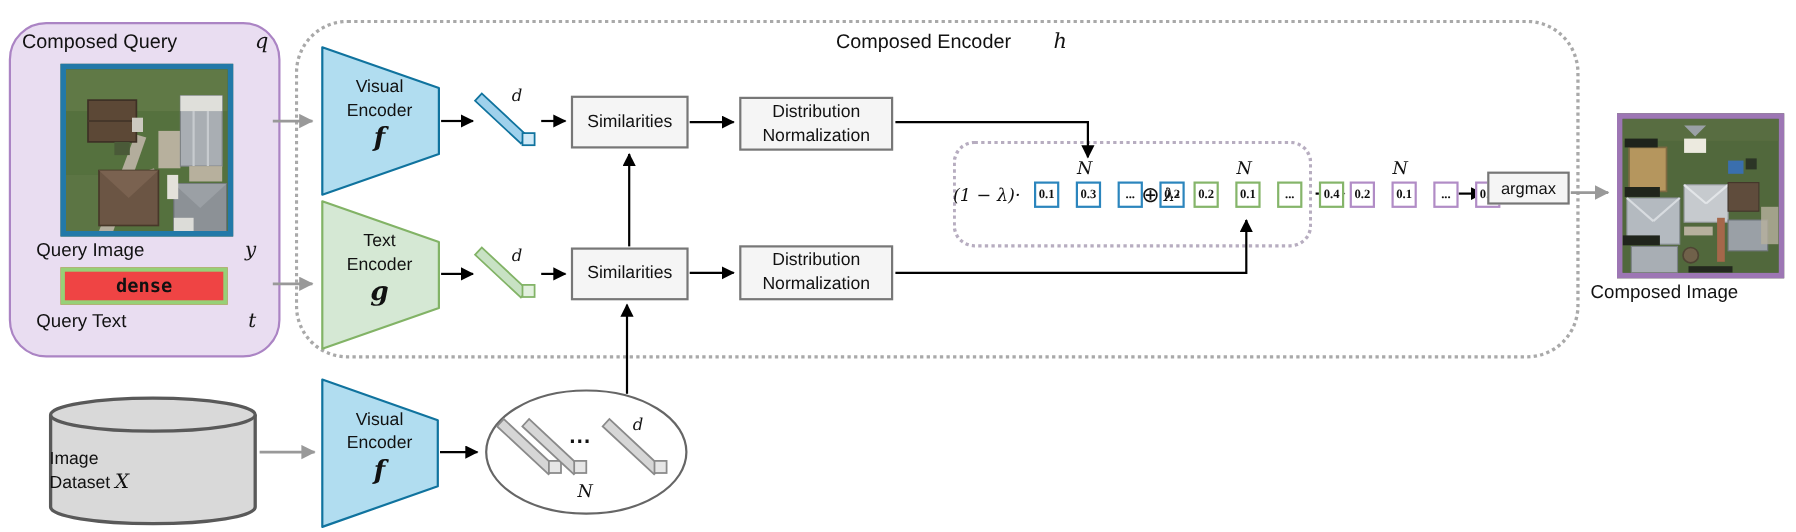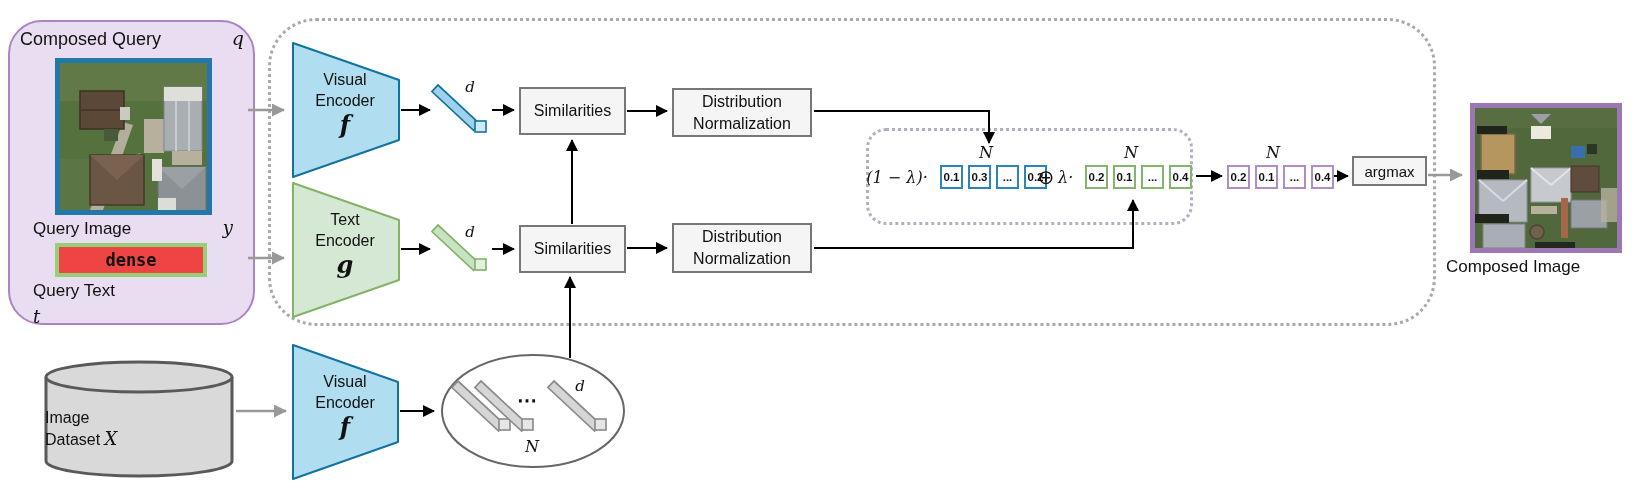--- a/index.html
+++ b/index.html
@@ -9,21 +9,21 @@
   .mv{font-family:"DejaVu Serif",serif;font-style:italic;}
   .center{display:flex;align-items:center;justify-content:center;}
   .caprow{display:flex;align-items:baseline;justify-content:space-between;gap:5px;}
   .panel{background:#e9ddf1;border:2px solid #ab84c4;border-radius:34px;}
   .dotted-big{border:3px dotted #a9a9a9;border-radius:48px;}
   .dotted-fusion{border:3px dotted #b7adc0;border-radius:20px;}
   .graybox{background:#f5f5f5;border:2px solid #777;}
   .blocktext{font-size:16px;line-height:22px;text-align:center;}
   .enc-label{display:flex;flex-direction:column;align-items:center;font-size:16px;line-height:21px;}
   .enc-sym{font-family:"DejaVu Serif",serif;font-style:italic;font-weight:bold;font-size:24px;line-height:28px;}
-  .vec{display:flex;gap:5px;}
+  .vec{display:flex;gap:15px;font-family:Liberation Serif, serif;}
   .vec .cell{width:19px;height:20px;border:2px solid #888;background:#fff;
              display:flex;align-items:center;justify-content:center;
              font-size:11.5px;font-weight:bold;}
   .vec.blue .cell{border-color:#2b85bd;}
   .vec.green .cell{border-color:#85b56a;}
   .vec.purple .cell{border-color:#b18cc6;}
   .nlabel{font-family:"DejaVu Serif",serif;font-style:italic;font-size:16px;text-align:center;}
   .dlabel{font-family:"DejaVu Serif",serif;font-style:italic;font-size:15px;text-align:center;}
   .coeff{font-family:"DejaVu Serif",serif;font-style:italic;font-size:16px;line-height:24px;}
   .imgframe{overflow:hidden;}
@@ -143,25 +143,29 @@
   <div class="abs caprow" style="left:33px;top:217px;width:200px;font-size:17px;">
     <span>Query Image</span>
     <span class="mv" style="font-size:18px;">y</span>
   </div>
 
   <div class="abs center" style="left:55px;top:243px;width:144px;height:26px;background:#ef4444;border:4px solid #97d077;
               font-family:'DejaVu Sans Mono',monospace;font-weight:bold;font-size:17px;">
     <span>dense</span>
   </div>
 
-  <div class="abs caprow" style="left:33px;top:281px;width:200px;font-size:17px;flex-direction:column;">
+  <div class="abs caprow" style="left:33px;top:281px;width:200px;font-size:17px;">
     <span>Query Text</span>
     <span class="mv" style="font-size:18px;">t</span>
   </div>
 
+  <div class="abs caprow" style="left:760px;top:27px;width:210px;font-size:18px;">
+    <span>Composed Encoder</span>
+    <span class="mv" style="font-size:19px;">h</span>
+  </div>
 
   <div class="abs enc-label" style="left:293px;top:69px;width:104px;">
     <span>Visual</span>
     <span>Encoder</span>
     <span class="enc-sym">f</span>
   </div>
   <div class="abs enc-label" style="left:293px;top:209px;width:104px;">
     <span>Text</span>
     <span>Encoder</span>
     <span class="enc-sym">g</span>

